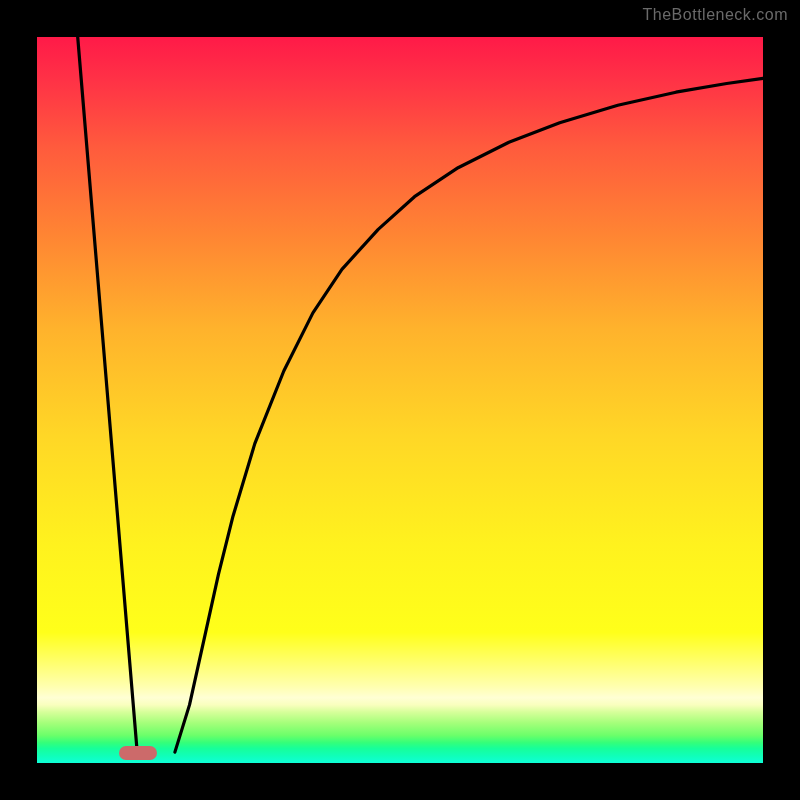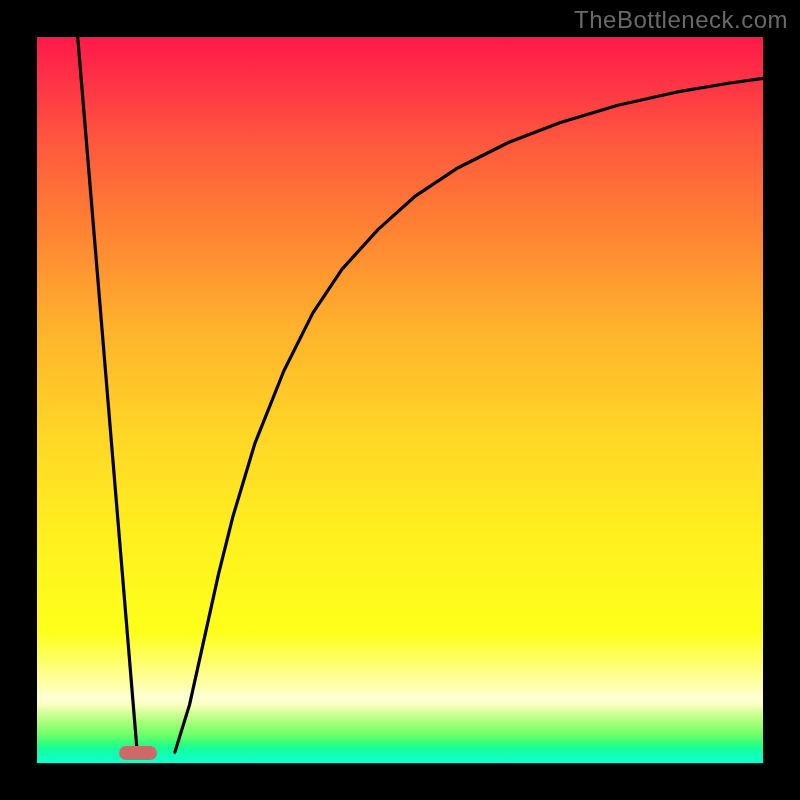--- a/index.html
+++ b/index.html
@@ -36,21 +36,21 @@
       #17ff9a 98%,
       #10ffb8 99%,
       #0effd8 100%
     );
   }
   .watermark {
     position: absolute;
     top: 6px;
     right: 12px;
     color: #6a6a6a;
-    font-size: 24px;
+    font-size: 16px;
     letter-spacing: 0.5px;
     font-weight: 400;
   }
   .plot-svg {
     position: absolute;
     left: 37px;
     top: 37px;
     width: 726px;
     height: 726px;
     overflow: visible;

